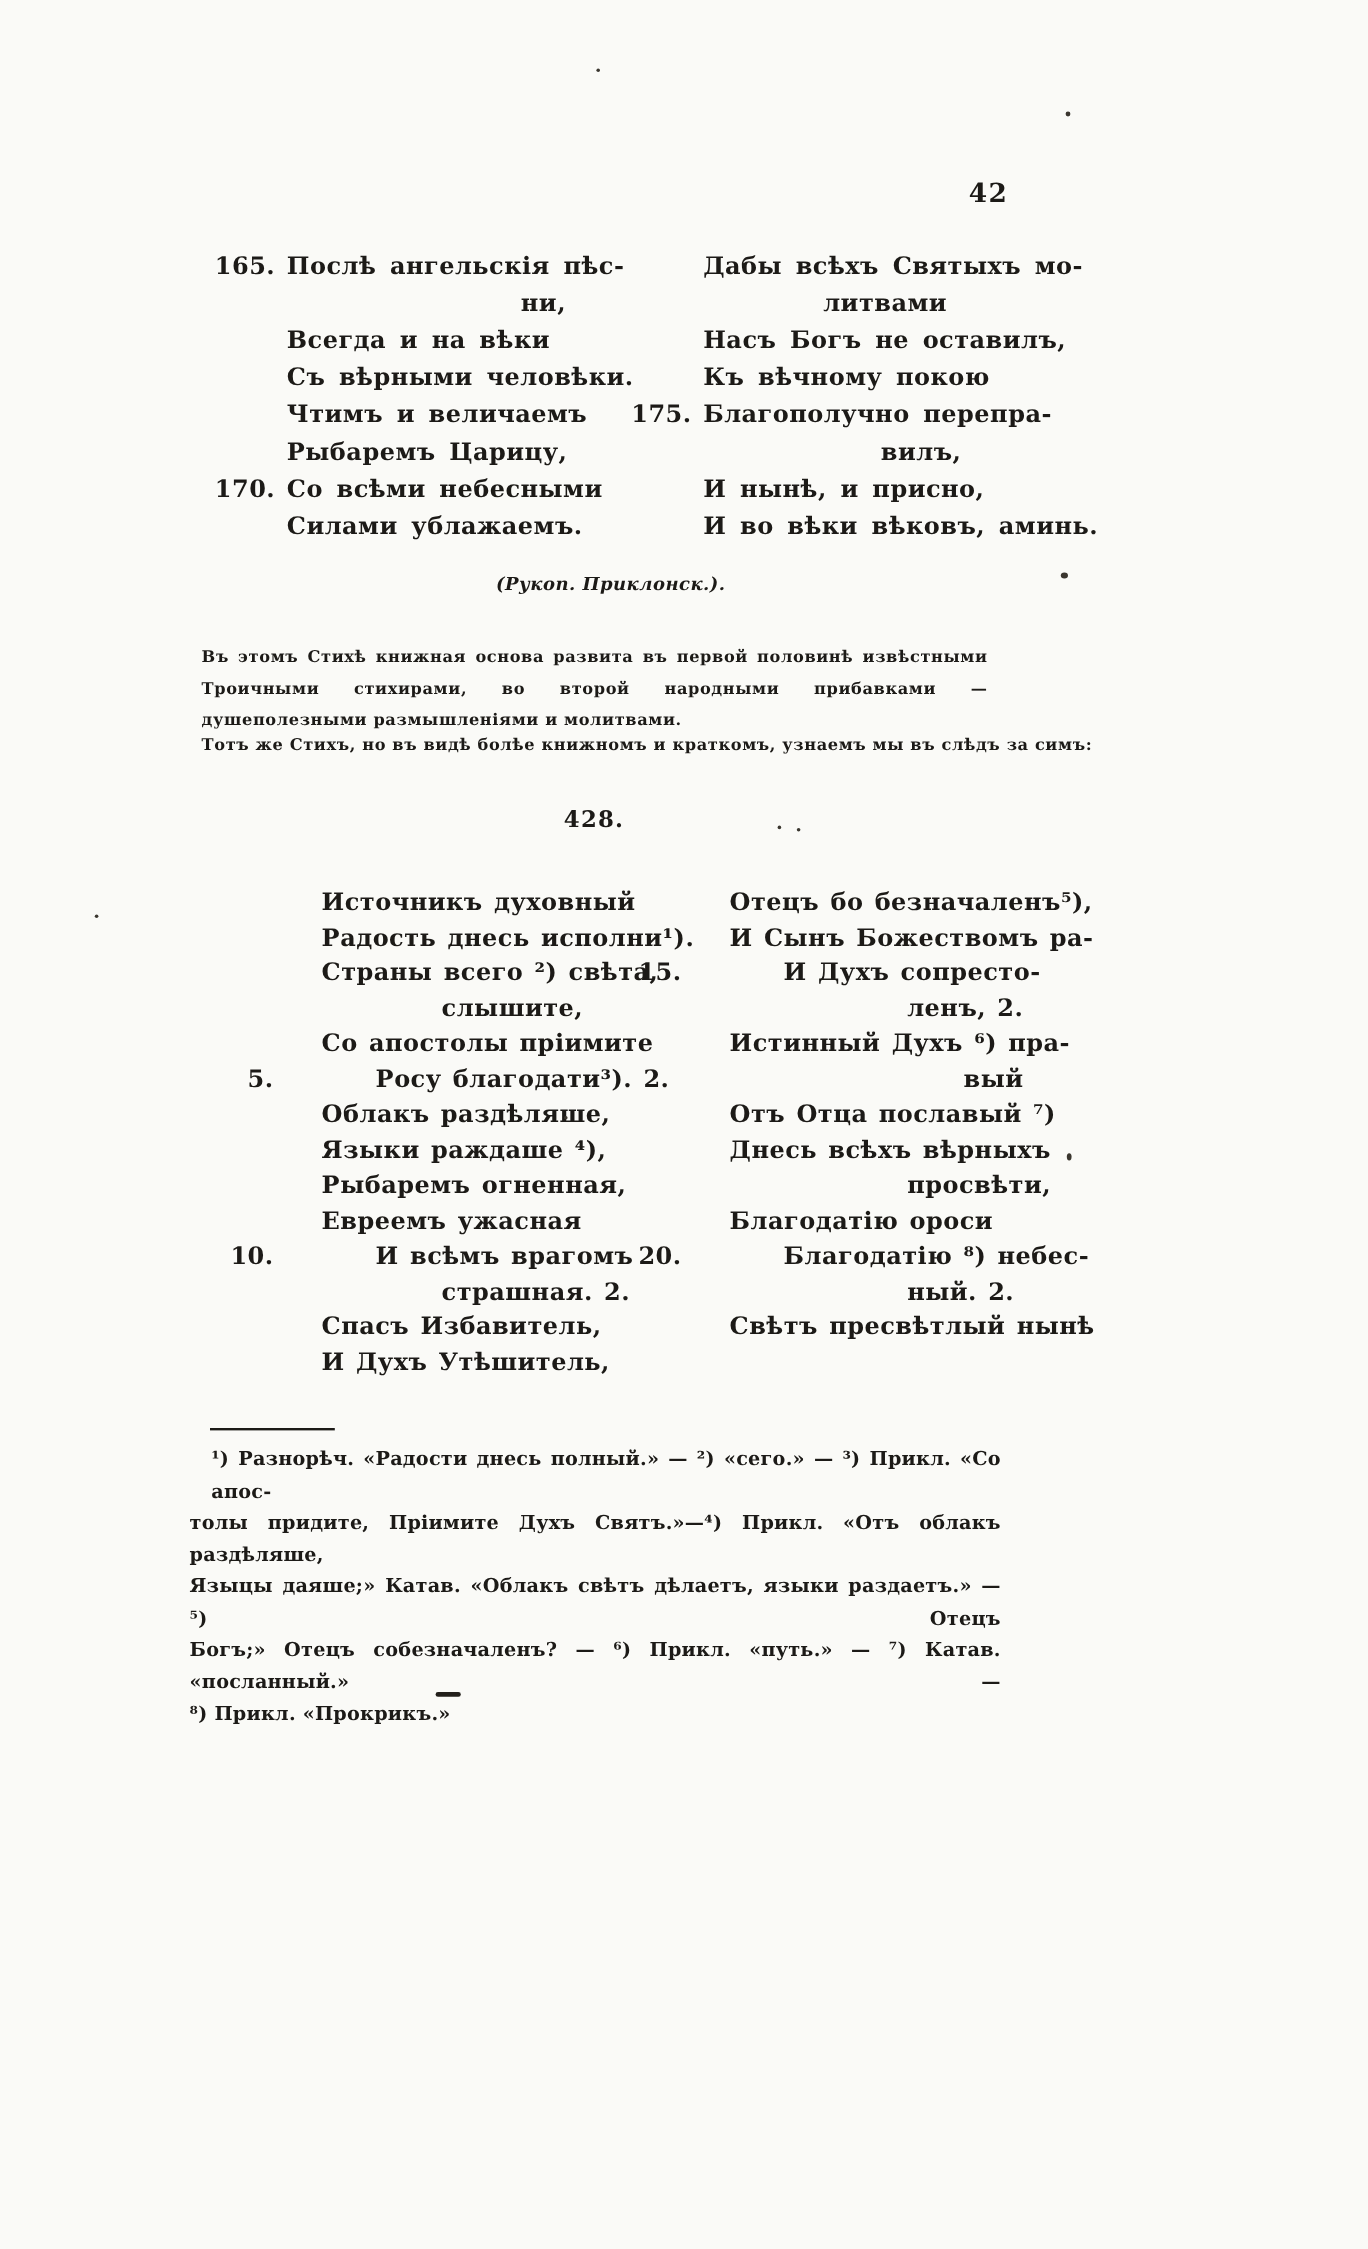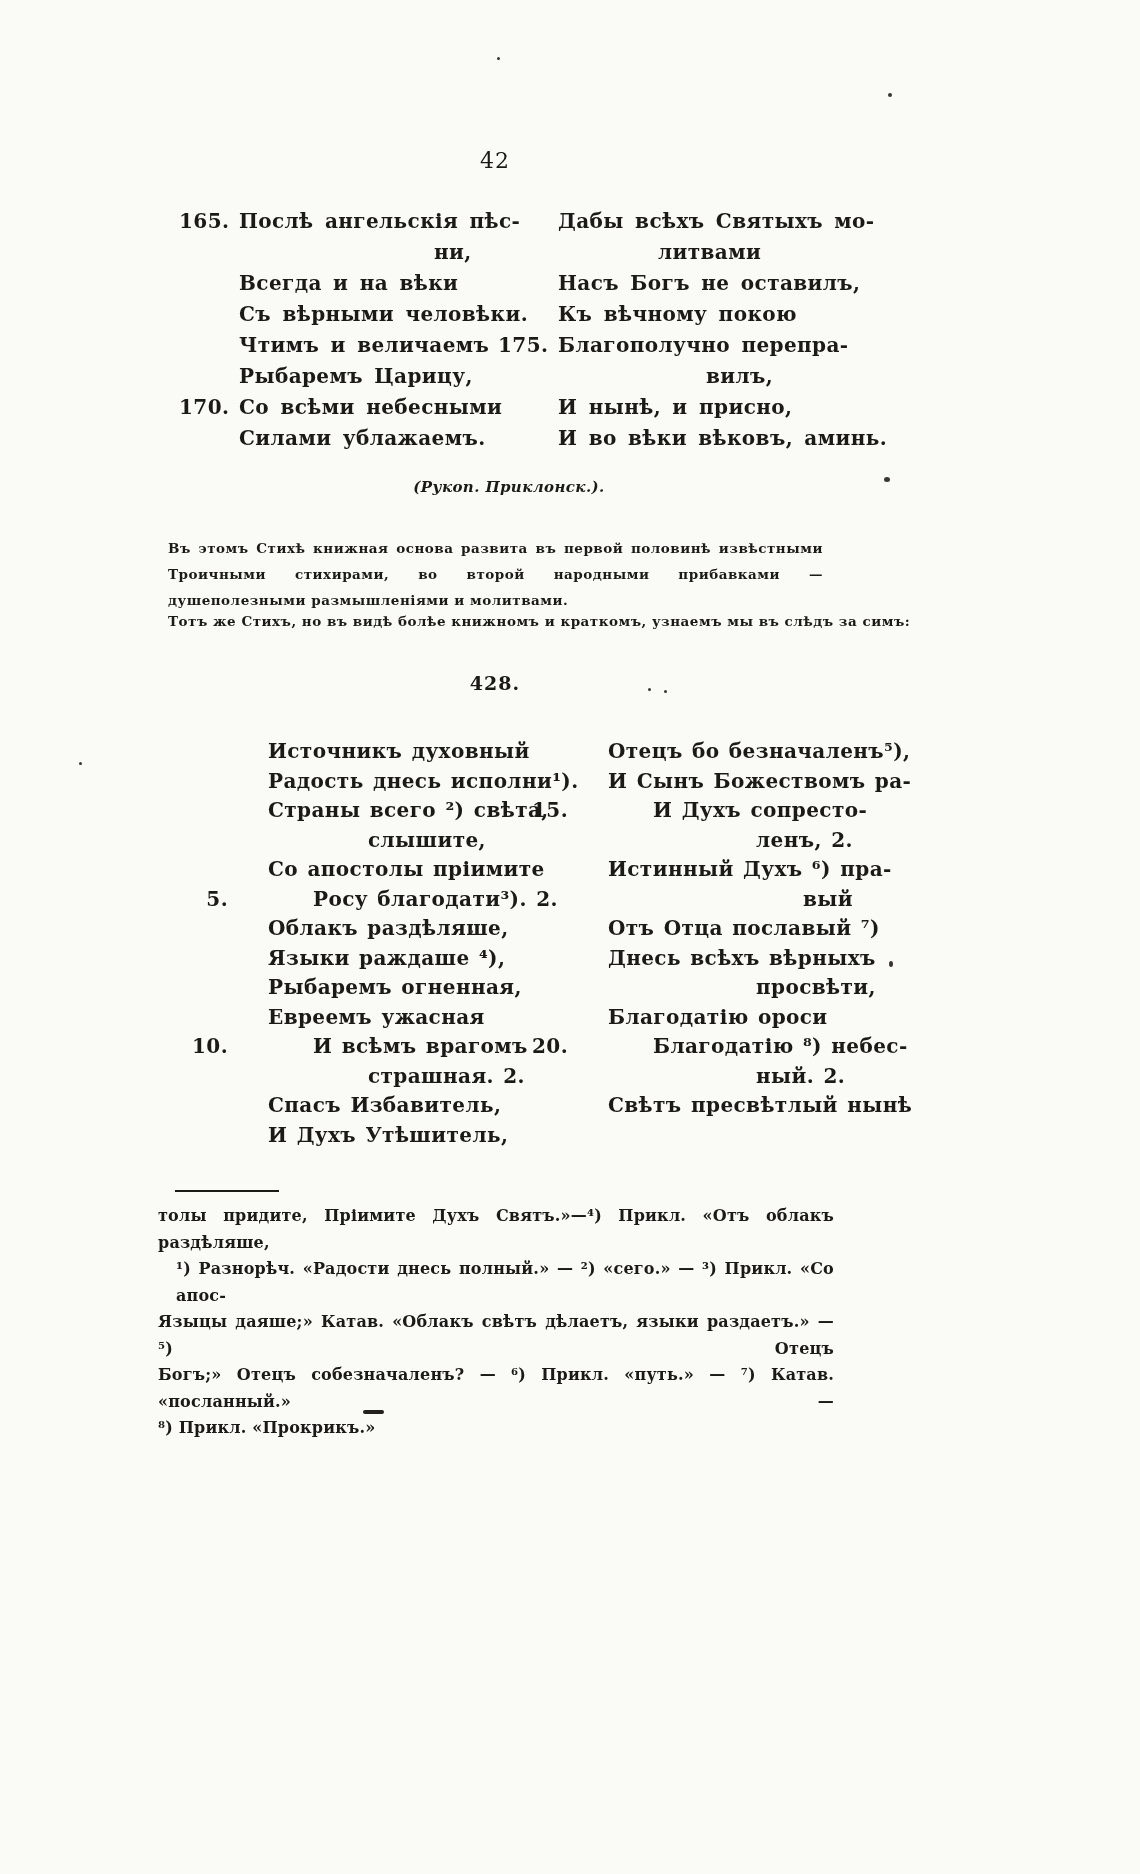--- a/index.html
+++ b/index.html
@@ -14,38 +14,38 @@
     background:var(--paper);
     color:var(--ink);
     font-family:"DejaVu Serif", serif;
     overflow:hidden;
   }
   .abs{position:absolute;}
 
   
   #page-number{
     left:150px;top:148px;width:690px;
-    text-align:center;
-    font-size:22px;font-weight:400;letter-spacing:1px;
+    text-align:right;
+    font-size:22px;font-weight:700;letter-spacing:1px;
   }
 
   
   .vcol{font-size:20px;font-weight:700;letter-spacing:.4px;}
   .vline{display:flex;line-height:31px;white-space:nowrap;}
   .vcol.tight .vline{line-height:29.5px;gap:24px;}
   .vnum{width:60px;flex:0 0 60px;text-align:right;padding-right:16px;margin-left:24px;}
   .vtext{word-spacing:2px;}
   #hymn1-left .vtext, #hymn1-right .vtext{word-spacing:4px;}
   .vline.ind1 .vtext{padding-left:45px;}
   .vline.ind2 .vtext{padding-left:100px;}
   .vline.ind3 .vtext{padding-left:148px;}
   .vline.ind4 .vtext{padding-left:195px;}
 
   #hymn1-left{left:155px;top:206px;width:345px;}
-  #hymn1-right{left:474px;top:206px;width:345px;}
+  #hymn1-right{left:502px;top:206px;width:345px;}
   #hymn2-left{left:160px;top:737px;width:340px;}
   #hymn2-right{left:500px;top:737px;width:345px;}
 
   
   #attribution{
     left:164px;top:478px;width:690px;
     text-align:center;
     font-size:15px;font-style:italic;font-weight:700;letter-spacing:.4px;
   }
 
@@ -323,23 +323,23 @@
     <div class="vline">
       <span class="vnum"></span>
       <span class="vtext">Свѣтъ пресвѣтлый нынѣ</span>
     </div>
   </div>
 
 <div class="abs" id="footnote-rule"></div>
 
 <div class="abs" id="footnotes">
 
+    <div class="fline ind1">¹) Разнорѣч. «Радости днесь полный.» — ²) «сего.» — ³) Прикл. «Со апос-</div>
+
     <div class="fline">толы придите, Пріимите Духъ Святъ.»—⁴) Прикл. «Отъ облакъ раздѣляше,</div>
-
-    <div class="fline ind1">¹) Разнорѣч. «Радости днесь полный.» — ²) «сего.» — ³) Прикл. «Со апос-</div>
 
     <div class="fline">Языцы даяше;» Катав. «Облакъ свѣтъ дѣлаетъ, языки раздаетъ.» — ⁵) Отецъ</div>
 
     <div class="fline">Богъ;» Отецъ собезначаленъ? — ⁶) Прикл. «путь.» — ⁷) Катав. «посланный.» —</div>
 
     <div class="fline">⁸) Прикл. «Прокрикъ.»</div>
   </div>
 
 <div class="abs speck" style="left:888px;top:93px;width:4px;height:4px;"></div>
 <div class="abs speck" style="left:497px;top:57px;width:3px;height:3px;"></div>

